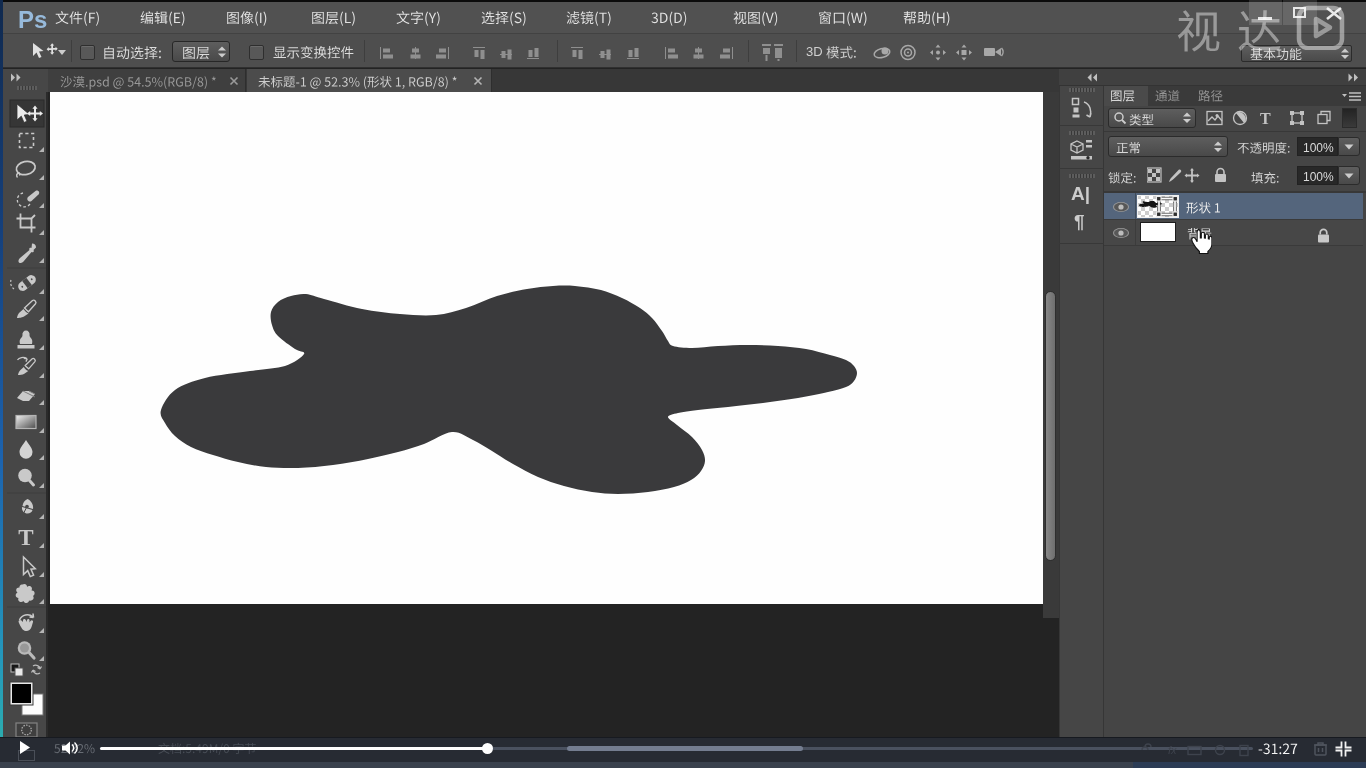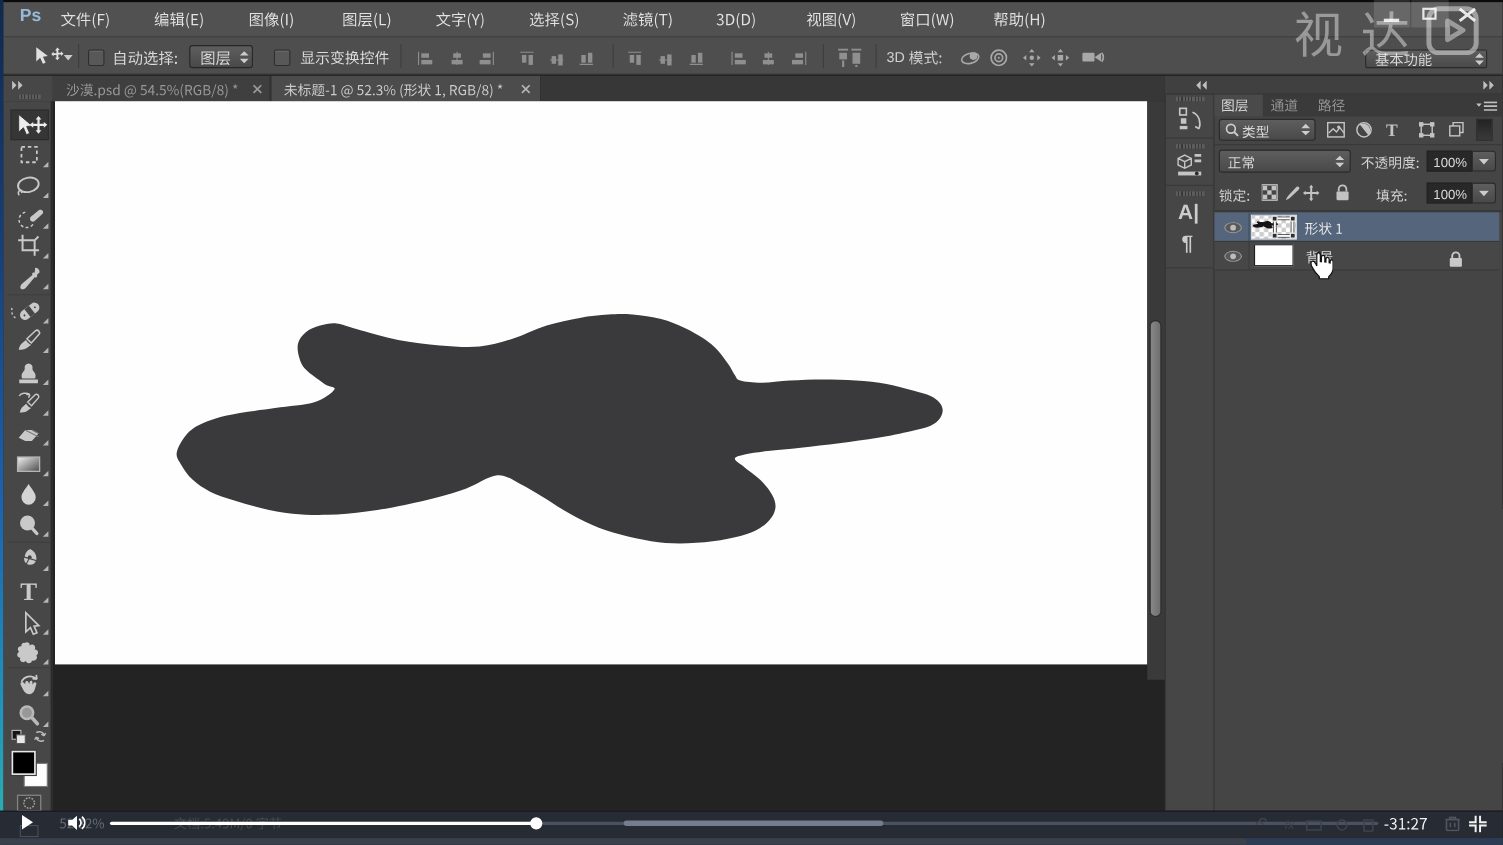--- a/index.html
+++ b/index.html
@@ -2,21 +2,21 @@
 <html><head><meta charset="utf-8">
 <style>
 *{margin:0;padding:0;box-sizing:border-box}
 html,body{width:1366px;height:768px;overflow:hidden;background:#232323;font-family:"Liberation Sans",sans-serif}
 .abs{position:absolute}
 </style></head>
 <body>
 
 <div class="abs" style="left:0;top:0;width:1366px;height:2px;background:#0b0b0b"></div>
 <div class="abs" style="left:3px;top:2px;width:1363px;height:31px;background:#515151"></div>
-<div class="abs" style="left:18px;top:6px;font-size:16px;font-weight:bold;color:#97badb">Ps</div>
+<div class="abs" style="left:18px;top:6px;font-size:24px;font-weight:bold;color:#97badb">Ps</div>
 <svg style="position:absolute;left:55px;top:9px;overflow:visible" width="48" height="20">
     <path transform="translate(0,14)" d="M5.9 -11.5C6.3 -10.8 6.8 -9.9 7 -9.3L8.1 -9.7C7.9 -10.3 7.4 -11.2 7 -11.9ZM0.7 -9.3V-8.3H2.9C3.7 -6.1 4.8 -4.3 6.3 -2.8C4.7 -1.5 2.8 -0.6 0.5 0.1C0.7 0.4 1.1 0.8 1.2 1.1C3.5 0.3 5.4 -0.7 7 -2.0C8.6 -0.6 10.5 0.4 12.8 1.0C13 0.7 13.3 0.3 13.5 0.1C11.3 -0.5 9.4 -1.5 7.8 -2.8C9.3 -4.3 10.3 -6 11.1 -8.3H13.4V-9.3ZM7.1 -3.5C5.7 -4.9 4.7 -6.5 4 -8.3H10.0C9.3 -6.4 8.3 -4.8 7.1 -3.5Z M18.4 -4.8V-3.8H22.5V1.1H23.5V-3.8H27.3V-4.8H23.5V-7.9H26.7V-8.9H23.5V-11.6H22.5V-8.9H20.6C20.8 -9.5 20.9 -10.2 21.1 -10.8L20 -11.1C19.7 -9.2 19.1 -7.4 18.3 -6.3C18.6 -6.1 19 -5.9 19.2 -5.7C19.6 -6.3 19.9 -7.1 20.2 -7.9H22.5V-4.8ZM17.8 -11.7C17 -9.6 15.8 -7.5 14.4 -6.1C14.6 -5.9 14.9 -5.3 15.1 -5.1C15.5 -5.6 15.9 -6.1 16.3 -6.7V1.1H17.3V-8.4C17.9 -9.3 18.4 -10.4 18.7 -11.4Z M31.3 2.7 32.1 2.4C30.9 0.4 30.4 -2 30.4 -4.4C30.4 -6.7 30.9 -9.1 32.1 -11.1L31.3 -11.5C30.1 -9.4 29.3 -7.1 29.3 -4.4C29.3 -1.6 30.1 0.7 31.3 2.7Z M34.1 0.0H35.4V-4.6H39.4V-5.7H35.4V-9.2H40.1V-10.3H34.1Z M41.8 2.7C43.1 0.7 43.9 -1.6 43.9 -4.4C43.9 -7.1 43.1 -9.4 41.8 -11.5L41 -11.1C42.3 -9.1 42.9 -6.7 42.9 -4.4C42.9 -2 42.3 0.4 41 2.4Z" fill="#e2e2e2"></path>
   </svg>
 <svg style="position:absolute;left:140px;top:9px;overflow:visible" width="48" height="20">
     <path transform="translate(0,14)" d="M0.6 -0.8 0.8 0.2C2 -0.3 3.4 -0.9 4.8 -1.4L4.6 -2.3C3.1 -1.7 1.6 -1.1 0.6 -0.8ZM0.9 -5.9C1.1 -6 1.4 -6.1 2.9 -6.3C2.3 -5.4 1.8 -4.7 1.6 -4.4C1.2 -3.9 0.9 -3.5 0.6 -3.5C0.7 -3.2 0.9 -2.7 1 -2.5C1.2 -2.7 1.7 -2.9 4.7 -3.6C4.7 -3.8 4.7 -4.2 4.7 -4.4L2.3 -3.9C3.3 -5.2 4.3 -6.8 5.1 -8.4L4.2 -8.8C4 -8.3 3.7 -7.8 3.4 -7.2L1.9 -7.1C2.7 -8.3 3.4 -9.9 4 -11.4L3 -11.8C2.5 -10.1 1.6 -8.2 1.3 -7.8C1 -7.3 0.8 -6.9 0.5 -6.9C0.6 -6.6 0.8 -6.1 0.9 -5.9ZM8.7 -4.9V-2.8H7.6V-4.9ZM9.5 -4.9H10.4V-2.8H9.5ZM6.7 -5.8V1.0H7.6V-2.0H8.7V0.7H9.5V-2.0H10.4V0.6H11.2V-2.0H12.2V0.1C12.2 0.2 12.2 0.2 12.1 0.2C12 0.2 11.7 0.2 11.4 0.2C11.5 0.4 11.6 0.8 11.6 1.0C12.1 1 12.5 1 12.7 0.9C13 0.7 13 0.5 13 0.1V-5.8L12.2 -5.8ZM11.2 -4.9H12.2V-2.8H11.2ZM8.5 -11.6C8.7 -11.2 8.9 -10.7 9.1 -10.2H5.8V-7.2C5.8 -5.1 5.7 -1.9 4.4 0.3C4.6 0.4 5 0.7 5.2 0.9C6.5 -1.4 6.7 -4.7 6.8 -7.0H12.9V-10.2H10.2C10 -10.7 9.8 -11.4 9.5 -11.8ZM6.8 -9.4H11.9V-7.9H6.8Z M21.7 -10.5H25.5V-9.1H21.7ZM20.7 -11.3V-8.3H26.5V-11.3ZM15.1 -4.6C15.2 -4.8 15.7 -4.8 16.1 -4.8H17.4V-2.8L14.6 -2.3L14.8 -1.3L17.4 -1.8V1.1H18.4V-2.0L20 -2.4L19.9 -3.3L18.4 -3.0V-4.8H19.7V-5.8H18.4V-8.0H17.4V-5.8H16.1C16.5 -6.8 16.9 -7.9 17.2 -9.1H19.8V-10.1H17.5C17.6 -10.6 17.7 -11.1 17.8 -11.6L16.7 -11.8C16.7 -11.2 16.6 -10.7 16.4 -10.1H14.7V-9.1H16.2C15.9 -8 15.6 -7.1 15.5 -6.7C15.2 -6.1 15.1 -5.6 14.8 -5.6C14.9 -5.3 15.1 -4.8 15.1 -4.6ZM25.4 -6.6V-5.4H21.8V-6.6ZM19.6 -1.1 19.8 -0.1 25.4 -0.6V1.1H26.4V-0.6L27.4 -0.7L27.4 -1.6L26.4 -1.5V-6.6H27.3V-7.5H19.9V-6.6H20.9V-1.1ZM25.4 -4.6V-3.4H21.8V-4.6ZM25.4 -2.6V-1.5L21.8 -1.2V-2.6Z M31.3 2.7 32.1 2.4C30.9 0.4 30.4 -2 30.4 -4.4C30.4 -6.7 30.9 -9.1 32.1 -11.1L31.3 -11.5C30.1 -9.4 29.3 -7.1 29.3 -4.4C29.3 -1.6 30.1 0.7 31.3 2.7Z M34.1 0.0H40.2V-1.1H35.4V-4.8H39.3V-6.0H35.4V-9.2H40.1V-10.3H34.1Z M42.4 2.7C43.7 0.7 44.4 -1.6 44.4 -4.4C44.4 -7.1 43.7 -9.4 42.4 -11.5L41.6 -11.1C42.8 -9.1 43.4 -6.7 43.4 -4.4C43.4 -2 42.8 0.4 41.6 2.4Z" fill="#e2e2e2"></path>
   </svg>
 <svg style="position:absolute;left:226px;top:9px;overflow:visible" width="44" height="20">
     <path transform="translate(0,14)" d="M5.2 -3.9C6.4 -3.7 7.8 -3.2 8.6 -2.8L9 -3.5C8.2 -3.9 6.8 -4.3 5.7 -4.5ZM3.9 -2.1C5.8 -1.9 8.2 -1.3 9.5 -0.9L10 -1.6C8.7 -2.1 6.2 -2.6 4.3 -2.8ZM1.2 -11.1V1.1H2.2V0.5H11.8V1.1H12.8V-11.1ZM2.2 -0.4V-10.2H11.8V-0.4ZM5.8 -9.9C5.1 -8.8 3.9 -7.7 2.7 -7.0C2.9 -6.8 3.3 -6.5 3.4 -6.3C3.9 -6.6 4.3 -6.9 4.7 -7.3C5.1 -6.9 5.7 -6.5 6.2 -6.1C5 -5.5 3.7 -5.1 2.4 -4.8C2.6 -4.6 2.8 -4.2 2.9 -4.0C4.3 -4.3 5.8 -4.8 7.1 -5.5C8.3 -4.9 9.6 -4.4 10.9 -4.1C11.1 -4.4 11.3 -4.8 11.5 -4.9C10.3 -5.2 9.1 -5.5 8 -6.0C9 -6.7 9.9 -7.5 10.5 -8.5L9.9 -8.8L9.7 -8.8H6.1C6.3 -9.1 6.5 -9.3 6.7 -9.6ZM5.3 -7.9 5.4 -8.0H9.0C8.5 -7.4 7.8 -6.9 7.1 -6.5C6.4 -6.9 5.8 -7.4 5.3 -7.9Z M20.8 -9.9H23.3C23.1 -9.5 22.8 -9.1 22.5 -8.8H19.9C20.2 -9.2 20.5 -9.6 20.8 -9.9ZM20.8 -11.7C20.2 -10.6 19.1 -9.1 17.6 -8.0C17.8 -7.9 18.1 -7.5 18.3 -7.3C18.5 -7.5 18.8 -7.7 19 -7.9V-5.8H21.2C20.5 -5.2 19.5 -4.6 18 -4.1C18.2 -4 18.5 -3.7 18.6 -3.5C19.9 -3.9 20.8 -4.4 21.5 -4.9C21.7 -4.7 21.9 -4.5 22.1 -4.2C21.1 -3.4 19.4 -2.5 18 -2.1C18.2 -1.9 18.5 -1.6 18.6 -1.4C19.8 -1.9 21.4 -2.8 22.5 -3.6C22.6 -3.4 22.7 -3.1 22.8 -2.9C21.7 -1.7 19.6 -0.6 17.9 -0.1C18.1 0 18.4 0.4 18.5 0.6C20 0.1 21.8 -0.9 23 -2.0C23.1 -1.1 23 -0.3 22.7 -0.0C22.5 0.2 22.2 0.2 22 0.2C21.7 0.2 21.4 0.2 21 0.2C21.2 0.4 21.3 0.8 21.3 1.1C21.6 1.1 21.9 1.1 22.2 1.1C22.7 1.1 23 1 23.4 0.6C24 0.1 24.2 -1.5 23.7 -2.9L24.4 -3.2C24.9 -1.7 25.8 -0.4 26.9 0.3C27 0.1 27.4 -0.3 27.6 -0.5C26.5 -1.1 25.6 -2.3 25.2 -3.6C25.7 -3.9 26.3 -4.2 26.7 -4.5L26 -5.2C25.4 -4.7 24.3 -4.1 23.5 -3.6C23.1 -4.3 22.7 -4.9 22.1 -5.4L22.4 -5.8H26.6V-8.8H23.6C24 -9.3 24.4 -9.8 24.7 -10.4L24.1 -10.8L23.9 -10.8H21.4L21.8 -11.6ZM19.9 -8.0H22.4C22.4 -7.6 22.2 -7.1 21.9 -6.6H19.9ZM23.3 -8.0H25.6V-6.6H22.9C23.2 -7.1 23.3 -7.6 23.3 -8.0ZM17.7 -11.7C16.9 -9.6 15.7 -7.5 14.4 -6.1C14.6 -5.9 14.9 -5.3 15 -5.1C15.4 -5.5 15.8 -6.1 16.2 -6.6V1.1H17.2V-8.2C17.8 -9.2 18.3 -10.3 18.7 -11.4Z M31.3 2.7 32.1 2.4C30.9 0.4 30.4 -2 30.4 -4.4C30.4 -6.7 30.9 -9.1 32.1 -11.1L31.3 -11.5C30.1 -9.4 29.3 -7.1 29.3 -4.4C29.3 -1.6 30.1 0.7 31.3 2.7Z M34.1 0.0H35.4V-10.3H34.1Z M38.2 2.7C39.5 0.7 40.3 -1.6 40.3 -4.4C40.3 -7.1 39.5 -9.4 38.2 -11.5L37.4 -11.1C38.6 -9.1 39.2 -6.7 39.2 -4.4C39.2 -2 38.6 0.4 37.4 2.4Z" fill="#e2e2e2"></path>
   </svg>
 <svg style="position:absolute;left:311px;top:9px;overflow:visible" width="48" height="20">

